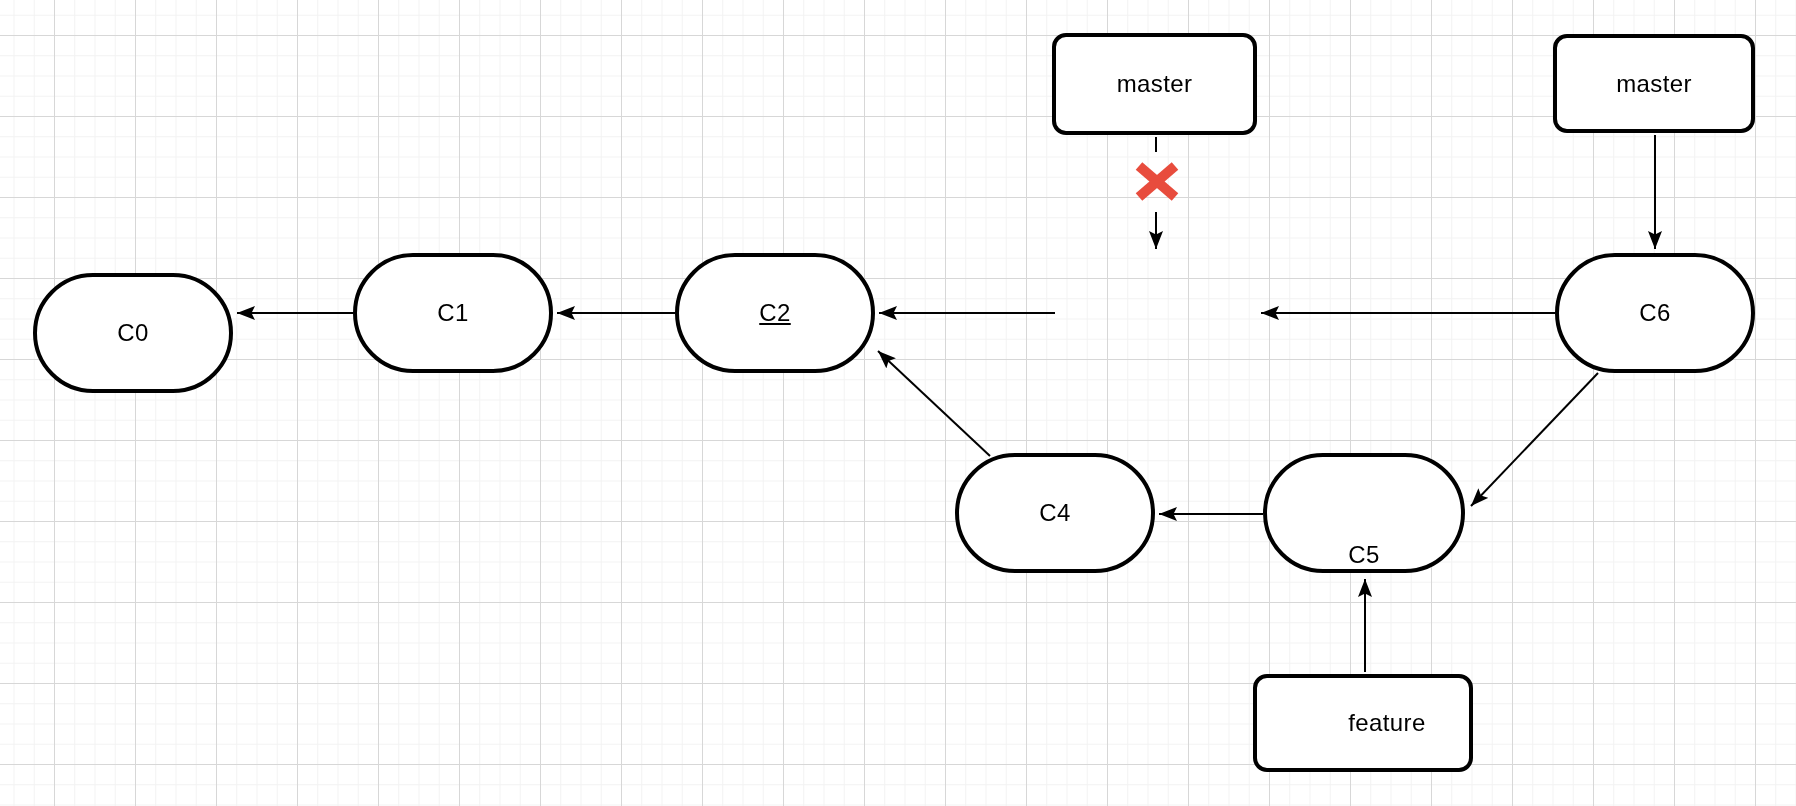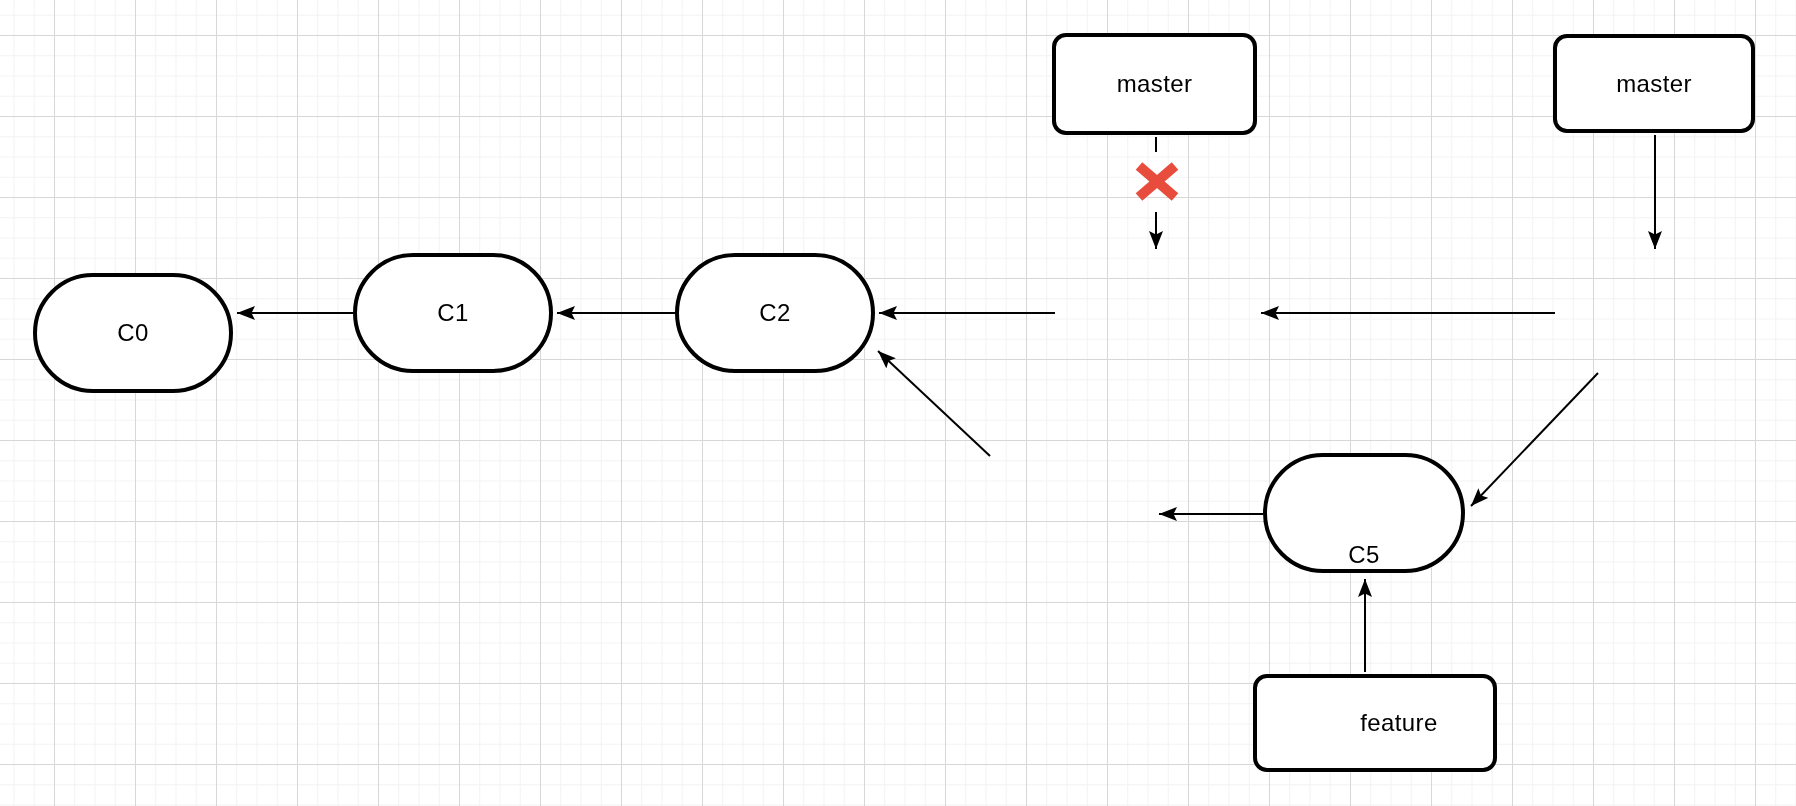--- a/index.html
+++ b/index.html
@@ -100,36 +100,42 @@
   </svg>
 
   <div class="shape commit" style="left:33px; top:253px;margin-top:20px;">
     <span>C0</span>
   </div>
 
   <div class="shape commit" style="left:353px; top:253px;text-align:center;">
     <span>C1</span>
   </div>
 
-  <div class="shape commit" style="left:675px; top:253px;">
+  <div class="shape commit" style="left:675px; top:253px;text-decoration:underline;">
     <span>C2</span>
   </div>
 
 
+  <div class="shape commit" style="left:955px; top:453px;">
+    <span>C4</span>
+  </div>
 
   <div class="shape commit" style="left:1263px; top:453px; width:202px;align-items:flex-end;">
     <span>C5</span>
   </div>
 
+  <div class="shape commit" style="left:1555px; top:253px;">
+    <span>C6</span>
+  </div>
 
   <div class="shape branch" style="left:1052px; top:33px; width:205px; height:102px;">
     <span>master</span>
   </div>
 
   <div class="shape branch" style="left:1553px; top:34px; width:202px; height:99px;">
     <span>master</span>
   </div>
 
-  <div class="shape branch" style="left:1253px; top:674px; width:244px; height:98px;padding-left:48px;">
+  <div class="shape branch" style="left:1253px; top:674px; width:220px; height:98px;padding-left:48px;">
     <span>feature</span>
   </div>
 
 </div>
 
 </body></html>

